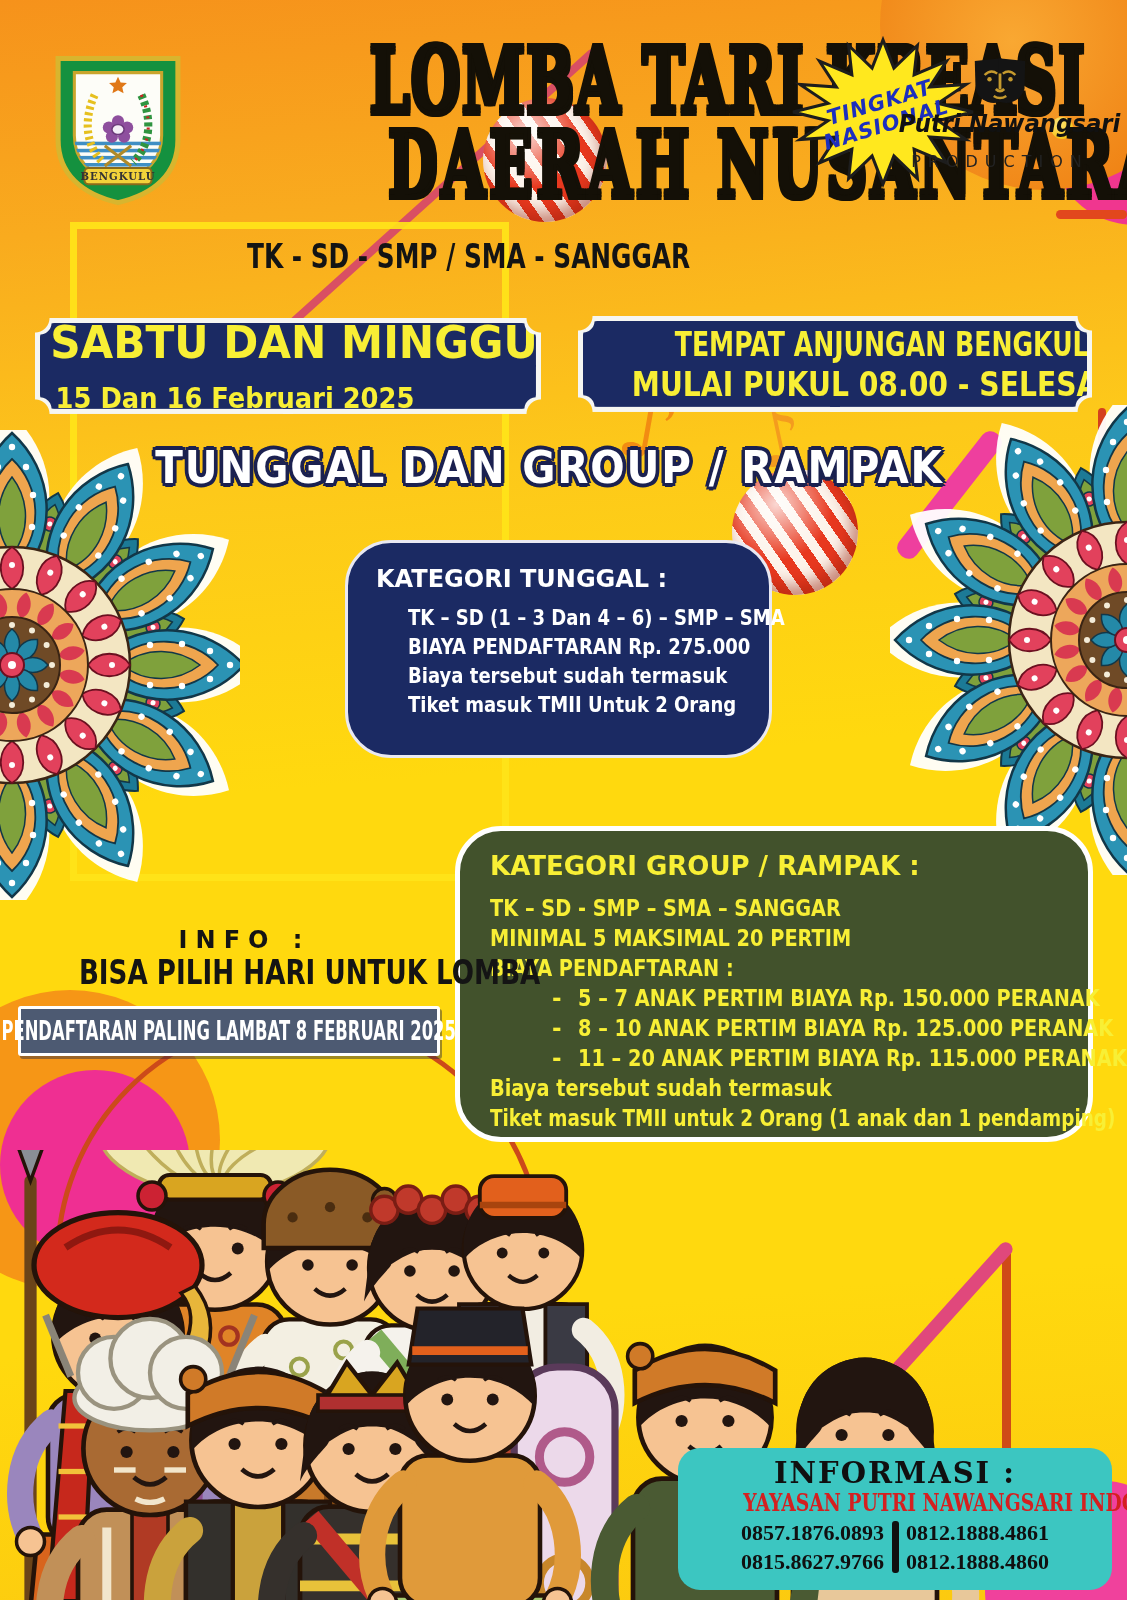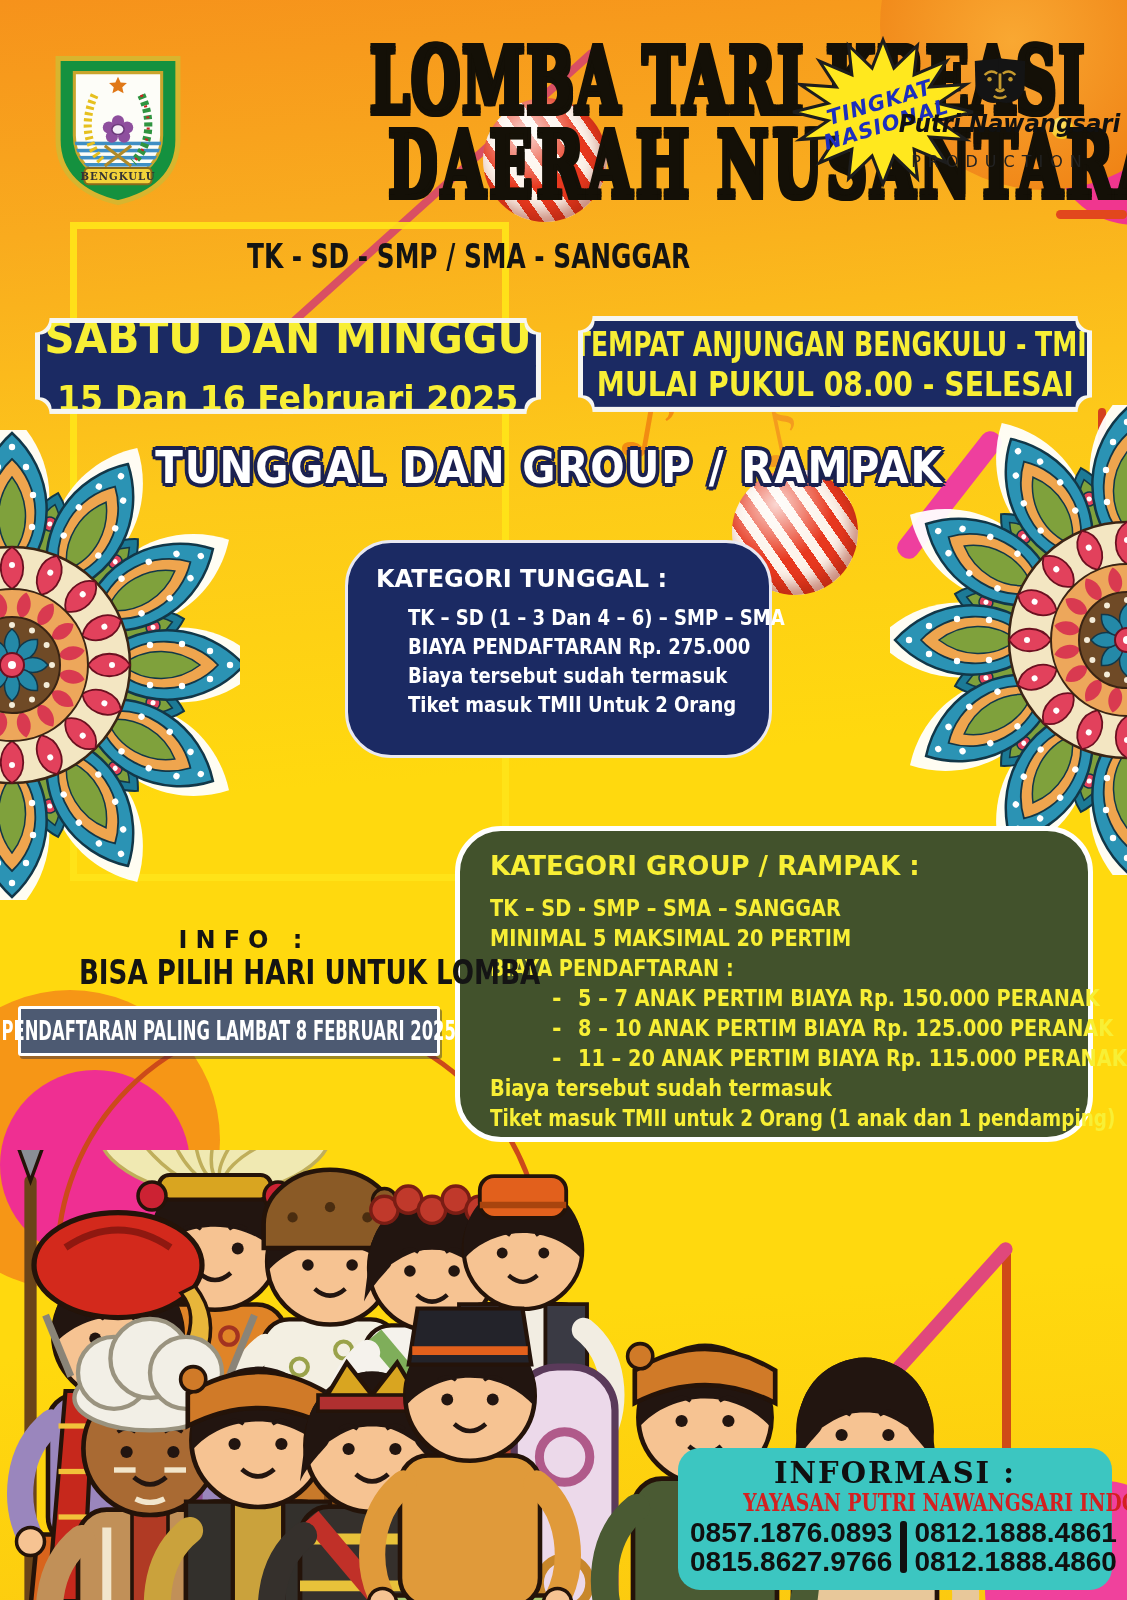--- a/index.html
+++ b/index.html
@@ -34,22 +34,22 @@
   
   .plaque{position:absolute;background:#f6f6f2;border-radius:8px;--n:15px;
     -webkit-mask:radial-gradient(var(--n) at 0 0,#0000 calc(var(--n) - 1px),#000 var(--n)) 0 0/51% 51% no-repeat,
                  radial-gradient(var(--n) at 100% 0,#0000 calc(var(--n) - 1px),#000 var(--n)) 100% 0/51% 51% no-repeat,
                  radial-gradient(var(--n) at 0 100%,#0000 calc(var(--n) - 1px),#000 var(--n)) 0 100%/51% 51% no-repeat,
                  radial-gradient(var(--n) at 100% 100%,#0000 calc(var(--n) - 1px),#000 var(--n)) 100% 100%/51% 51% no-repeat;
             mask:radial-gradient(var(--n) at 0 0,#0000 calc(var(--n) - 1px),#000 var(--n)) 0 0/51% 51% no-repeat,
                  radial-gradient(var(--n) at 100% 0,#0000 calc(var(--n) - 1px),#000 var(--n)) 100% 0/51% 51% no-repeat,
                  radial-gradient(var(--n) at 0 100%,#0000 calc(var(--n) - 1px),#000 var(--n)) 0 100%/51% 51% no-repeat,
                  radial-gradient(var(--n) at 100% 100%,#0000 calc(var(--n) - 1px),#000 var(--n)) 100% 100%/51% 51% no-repeat;}
-  .plaque-inner{position:absolute;inset:5px;background:var(--navy-box,#1b2a63);border-radius:0;--n:12px;
-    display:flex;flex-direction:column;align-items:center;justify-content:center;
+  .plaque-inner{position:absolute;inset:5px;background:var(--navy-box,#1b2a63);border-radius:14px;--n:12px;
+    display:flex;flex-direction:column;justify-content:center;
     -webkit-mask:radial-gradient(var(--n) at 0 0,#0000 calc(var(--n) - 1px),#000 var(--n)) 0 0/51% 51% no-repeat,
                  radial-gradient(var(--n) at 100% 0,#0000 calc(var(--n) - 1px),#000 var(--n)) 100% 0/51% 51% no-repeat,
                  radial-gradient(var(--n) at 0 100%,#0000 calc(var(--n) - 1px),#000 var(--n)) 0 100%/51% 51% no-repeat,
                  radial-gradient(var(--n) at 100% 100%,#0000 calc(var(--n) - 1px),#000 var(--n)) 100% 100%/51% 51% no-repeat;
             mask:radial-gradient(var(--n) at 0 0,#0000 calc(var(--n) - 1px),#000 var(--n)) 0 0/51% 51% no-repeat,
                  radial-gradient(var(--n) at 100% 0,#0000 calc(var(--n) - 1px),#000 var(--n)) 100% 0/51% 51% no-repeat,
                  radial-gradient(var(--n) at 0 100%,#0000 calc(var(--n) - 1px),#000 var(--n)) 0 100%/51% 51% no-repeat,
                  radial-gradient(var(--n) at 100% 100%,#0000 calc(var(--n) - 1px),#000 var(--n)) 100% 100%/51% 51% no-repeat;}
   .pq{color:var(--text-yellow,#f8ef35);font-weight:700;line-height:1.18;}
   
@@ -71,21 +71,21 @@
   .info-text{position:absolute;left:10px;top:952px;width:445px;text-align:center;font-size:34px;font-weight:700;color:#141414;}
   .deadline{position:absolute;left:18px;top:1006px;width:422px;height:50px;background:var(--deadline-slate,#4d5a72);
     border:3px solid #fff;border-radius:3px;box-shadow:2px 3px 0 rgba(40,40,60,.45);
     display:flex;align-items:center;justify-content:center;color:#fff;font-weight:700;font-size:26px;box-sizing:border-box;}
   
   .informasi{position:absolute;left:678px;top:1448px;width:434px;height:142px;background:var(--info-teal,#3cc6c1);
     border-radius:22px;text-align:center;padding-top:8px;box-sizing:border-box;}
   .inf-head{font-family:"DejaVu Serif",serif;font-weight:700;font-size:29px;letter-spacing:2px;color:#101010;}
   .inf-org{font-family:"DejaVu Serif",serif;font-weight:700;font-size:24px;color:var(--accent-red,#d42020);line-height:26px;}
   .phones{display:grid;grid-template-columns:1fr 10px 1fr;column-gap:6px;row-gap:0;align-items:center;padding:2px 12px 0 12px;}
-  .ph{font-family:Liberation Sans, sans-serif;font-weight:700;font-size:28px;color:#101010;line-height:29px;white-space:nowrap;}
+  .ph{font-family:Liberation Serif, serif;font-weight:700;font-size:22px;color:#101010;line-height:29px;white-space:nowrap;}
   .ph-l{justify-self:end;} .ph-r{justify-self:start;}
   .ph-divider{grid-column:2;grid-row:1/3;width:7px;height:52px;background:#101010;border-radius:3px;justify-self:center;}
   
   .ysquare{position:absolute;left:70px;top:222px;width:425px;height:645px;border:7px solid #ffe419;opacity:.92;}
   .candy{position:absolute;border-radius:50%;
     background:radial-gradient(circle at 35% 28%,rgba(255,255,255,.8),rgba(255,255,255,0) 46%),
                repeating-linear-gradient(55deg,#e8391f 0 10px,#fdf3ea 10px 20px);
     box-shadow:inset -7px -9px 16px rgba(150,30,10,.5);}
   .note{position:absolute;color:#f28c12;font-family:"DejaVu Sans",sans-serif;line-height:1;}
   .spark{position:absolute;width:26px;height:26px;clip-path:polygon(50% 0,60% 40%,100% 50%,60% 60%,50% 100%,40% 60%,0 50%,40% 40%);}
@@ -698,21 +698,21 @@
     <div class="prod-sub">PRODUCTION</div>
   </div>
 
   <div class="subtitle">
     <span class="sx" style="--sx:.73">TK - SD - SMP / SMA - SANGGAR</span>
   </div>
 
   <div class="plaque" style="left:35px;top:318px;width:506px;height:96px;">
     <div class="plaque-inner">
       <div class="pq" style="font-size:44px;"><span class="sx" style="--sx:.96">SABTU DAN MINGGU</span></div>
-      <div class="pq" style="font-size:36px;margin-top:14px;"><span class="sx" style="--sx:.92">15 Dan 16 Februari 2025</span></div>
+      <div class="pq" style="font-size:28px;margin-top:14px;"><span class="sx" style="--sx:.92">15 Dan 16 Februari 2025</span></div>
     </div>
   </div>
 
   <div class="plaque" style="left:578px;top:316px;width:514px;height:96px;">
     <div class="plaque-inner">
       <div class="pq" style="font-size:34px;"><span class="sx" style="--sx:.74">TEMPAT ANJUNGAN BENGKULU - TMII</span></div>
       <div class="pq" style="font-size:34px;"><span class="sx" style="--sx:.83">MULAI PUKUL 08.00 - SELESAI</span></div>
     </div>
   </div>
 

